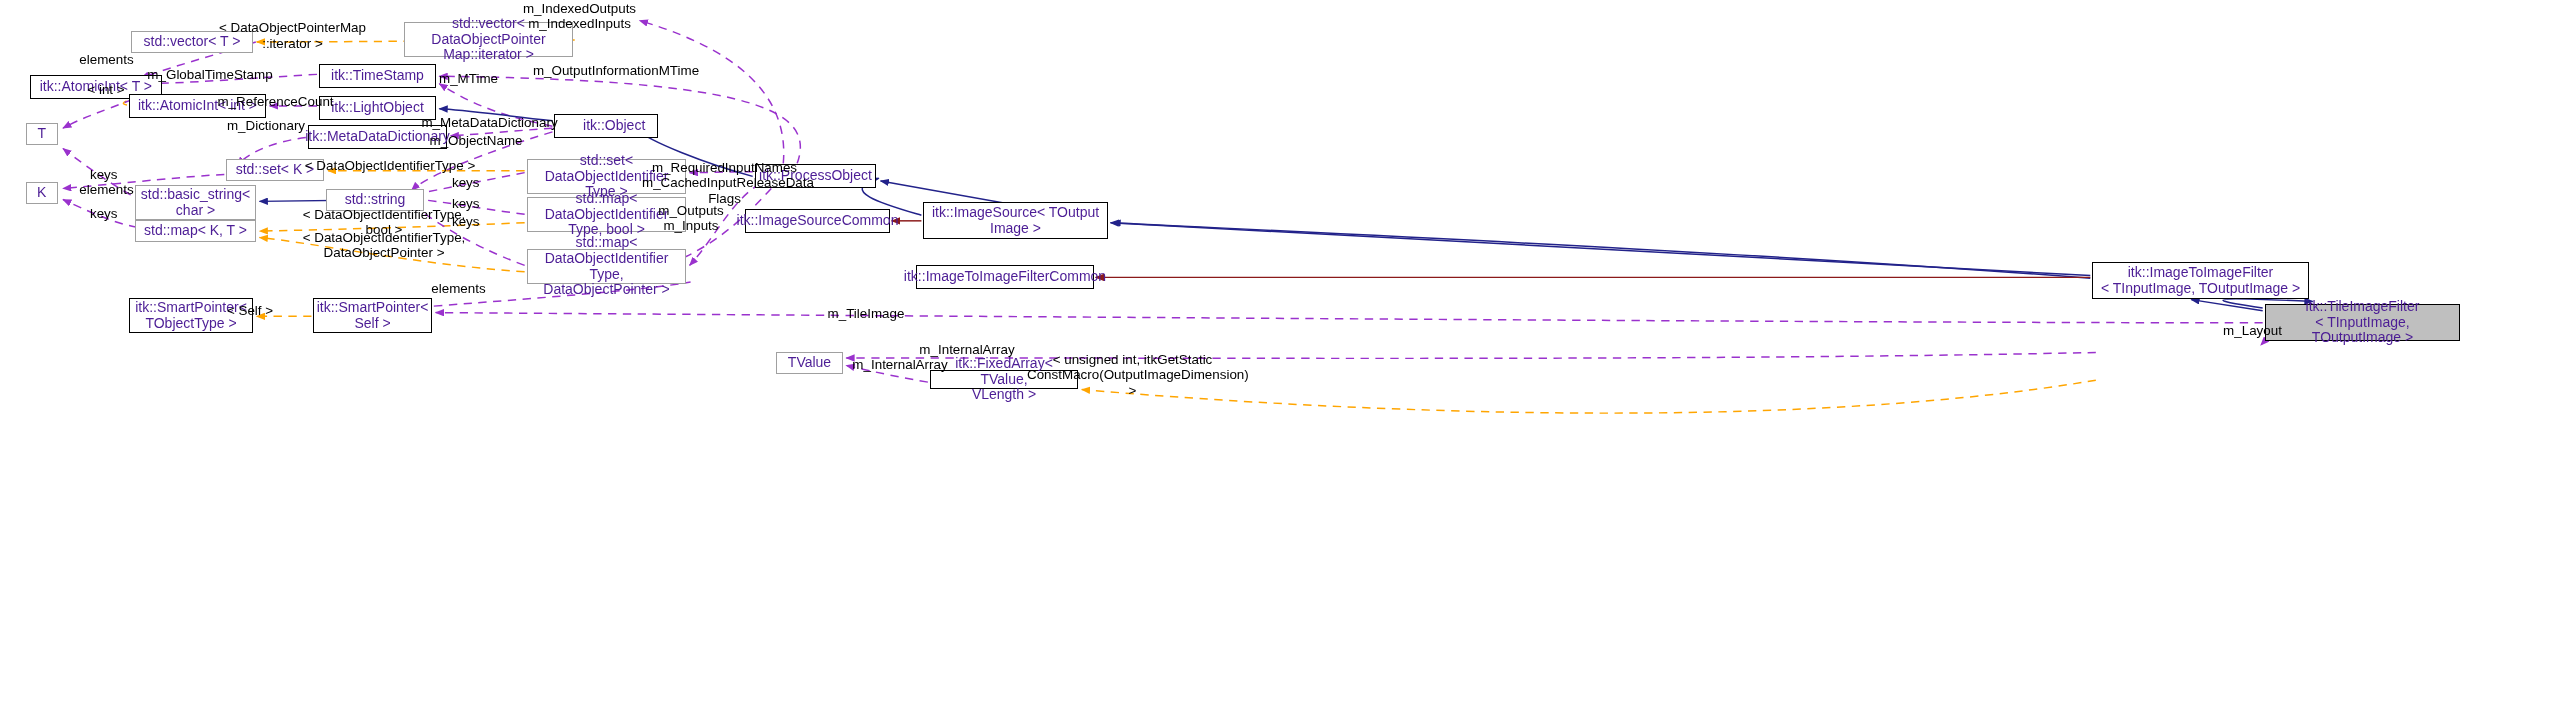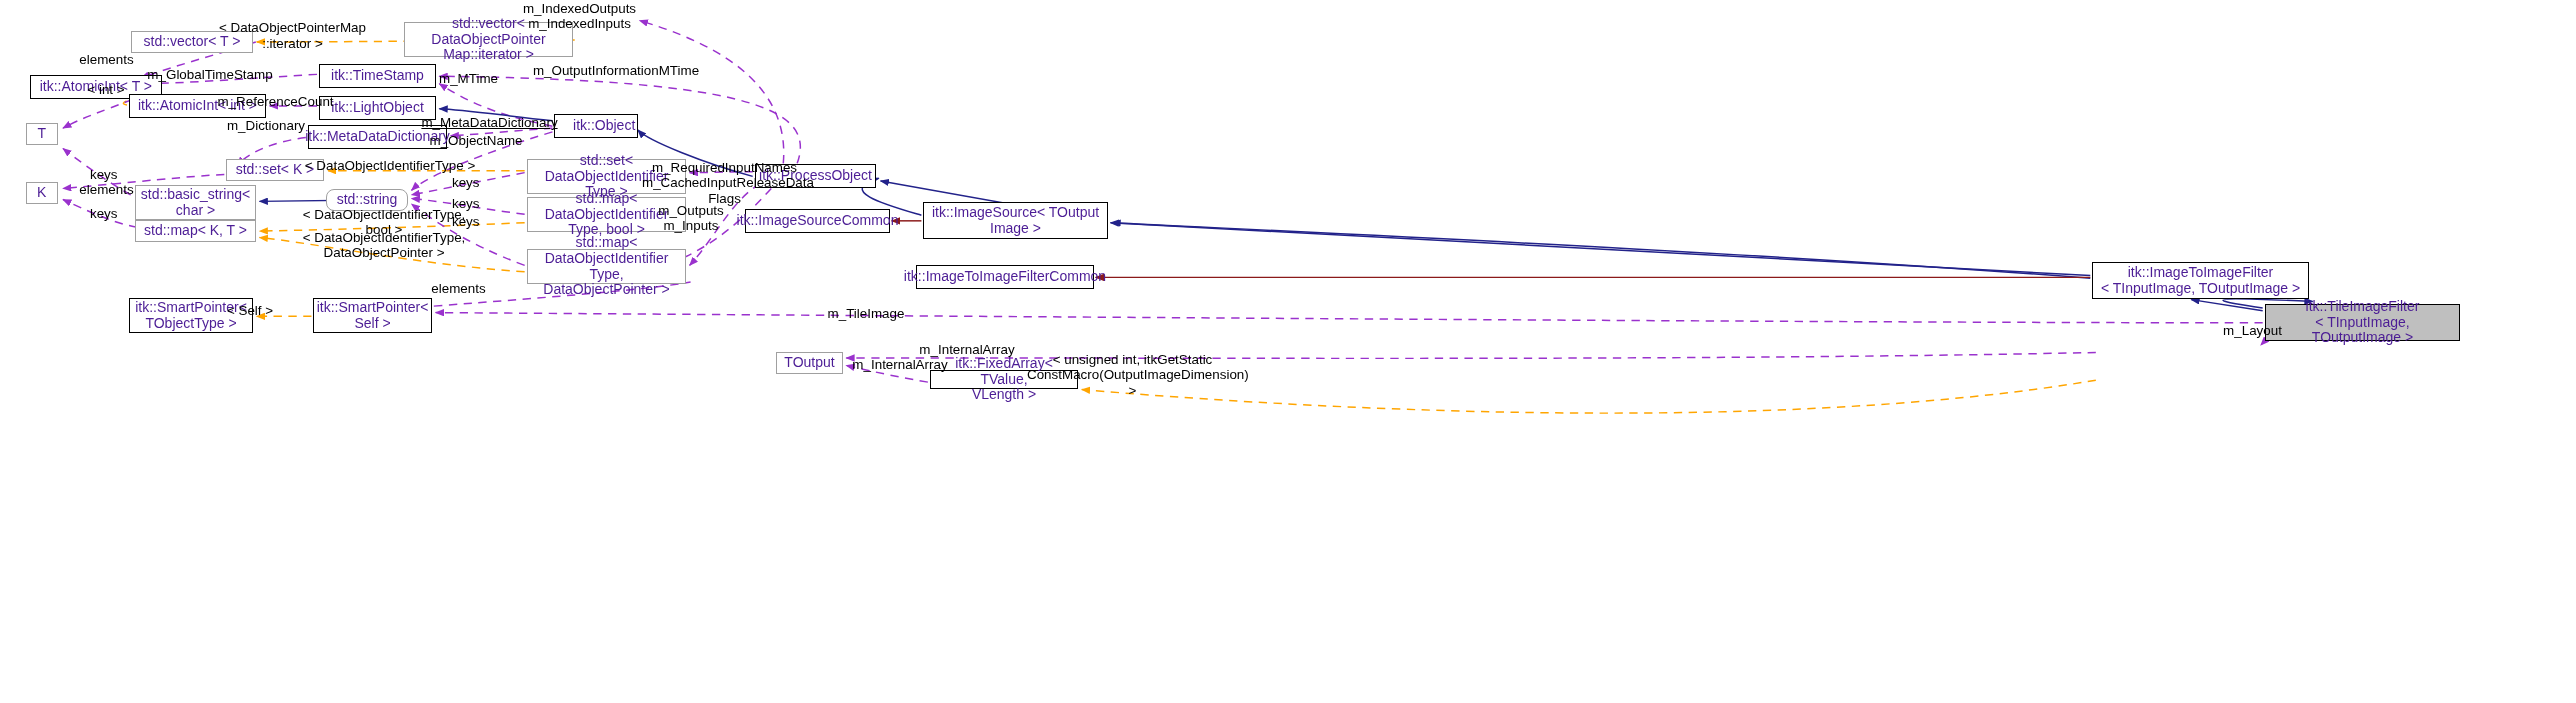--- a/index.html
+++ b/index.html
@@ -142,55 +142,55 @@
 char &gt;</div>
   <div class="node light" style="left:135px;top:220px;width:121px;height:22px;">std::map&lt; K, T &gt;</div>
   <div class="node solid" style="left:129px;top:298px;width:124px;height:35px;">itk::SmartPointer&lt;
 TObjectType &gt;</div>
   <div class="node solid" style="left:313px;top:298px;width:119px;height:35px;">itk::SmartPointer&lt;
 Self &gt;</div>
   <div class="node light" style="left:226px;top:159px;width:98px;height:22px;">std::set&lt; K &gt;</div>
   <div class="node solid" style="left:319px;top:64px;width:117px;height:24px;">itk::TimeStamp</div>
   <div class="node solid" style="left:319px;top:96px;width:117px;height:24px;">itk::LightObject</div>
   <div class="node solid" style="left:308px;top:125px;width:139px;height:24px;">itk::MetaDataDictionary</div>
-  <div class="node light" style="left:326px;top:189px;width:82px;height:22px;border-radius:8px;">std::string</div>
+  <div class="node light" style="left:326px;top:189px;width:98px;height:22px;">std::string</div>
   <div class="node light" style="left:404px;top:22px;width:169px;height:35px;">std::vector&lt; DataObjectPointer
 Map::iterator &gt;</div>
   <div class="node light" style="left:527px;top:159px;width:159px;height:35px;">std::set&lt; DataObjectIdentifier
 Type &gt;</div>
   <div class="node light" style="left:527px;top:197px;width:159px;height:35px;">std::map&lt; DataObjectIdentifier
 Type, bool &gt;</div>
   <div class="node light" style="left:527px;top:249px;width:159px;height:35px;">std::map&lt; DataObjectIdentifier
 Type, DataObjectPointer &gt;</div>
-  <div class="node solid" style="left:554px;top:114px;width:84px;height:24px;padding-left:20px;">itk::Object</div>
+  <div class="node solid" style="left:554px;top:114px;width:104px;height:24px;padding-left:20px;">itk::Object</div>
   <div class="node solid" style="left:755px;top:164px;width:121px;height:24px;">itk::ProcessObject</div>
   <div class="node solid" style="left:745px;top:209px;width:145px;height:24px;">itk::ImageSourceCommon</div>
   <div class="node solid" style="left:923px;top:202px;width:185px;height:37px;">itk::ImageSource&lt; TOutput
 Image &gt;</div>
   <div class="node solid" style="left:916px;top:265px;width:178px;height:24px;">itk::ImageToImageFilterCommon</div>
   <div class="node solid" style="left:2092px;top:262px;width:217px;height:37px;">itk::ImageToImageFilter
 &lt; TInputImage, TOutputImage &gt;</div>
   <div class="node highlight" style="left:2265px;top:304px;width:195px;height:37px;">itk::TileImageFilter
 &lt; TInputImage, TOutputImage &gt;</div>
-  <div class="node light" style="left:776px;top:352px;width:67px;height:22px;">TOutput</div>
+  <div class="node light" style="left:776px;top:352px;width:67px;height:22px;">TValue</div>
   <div class="node solid" style="left:930px;top:370px;width:148px;height:19px;">itk::FixedArray&lt; TValue,
 VLength &gt;</div>
 
   <div class="edge-label" style="left:209px;top:20.4px;width:167px;">&lt; DataObjectPointerMap
 ::iterator &gt;</div>
   <div class="edge-label" style="left:522px;top:0.9px;width:115px;">m_IndexedOutputs
 m_IndexedInputs</div>
   <div class="edge-label" style="left:78px;top:52px;width:57px;">elements</div>
   <div class="edge-label" style="left:147px;top:67px;width:126px;">m_GlobalTimeStamp</div>
   <div class="edge-label" style="left:530px;top:63px;width:172px;">m_OutputInformationMTime</div>
   <div class="edge-label" style="left:84px;top:82px;width:44px;">&lt; int &gt;</div>
   <div class="edge-label" style="left:436px;top:71px;width:65px;">m_MTime</div>
   <div class="edge-label" style="left:216px;top:94px;width:119px;">m_ReferenceCount</div>
   <div class="edge-label" style="left:225px;top:118px;width:82px;">m_Dictionary</div>
-  <div class="edge-label" style="left:418px;top:115px;width:143px;text-decoration:underline;">m_MetaDataDictionary</div>
+  <div class="edge-label" style="left:418px;top:115px;width:143px;">m_MetaDataDictionary</div>
   <div class="edge-label" style="left:427px;top:133px;width:98px;">m_ObjectName</div>
   <div class="edge-label" style="left:88px;top:167px;width:31.5px;">keys</div>
   <div class="edge-label" style="left:78px;top:182px;width:57px;">elements</div>
   <div class="edge-label" style="left:88px;top:206px;width:31.5px;">keys</div>
   <div class="edge-label" style="left:301px;top:158px;width:178px;">&lt; DataObjectIdentifierType &gt;</div>
   <div class="edge-label" style="left:450px;top:175px;width:31.5px;">keys</div>
   <div class="edge-label" style="left:450px;top:196px;width:31.5px;">keys</div>
   <div class="edge-label" style="left:450px;top:214px;width:31.5px;">keys</div>
   <div class="edge-label" style="left:298px;top:207px;width:172px;">&lt; DataObjectIdentifierType,
 bool &gt;</div>

